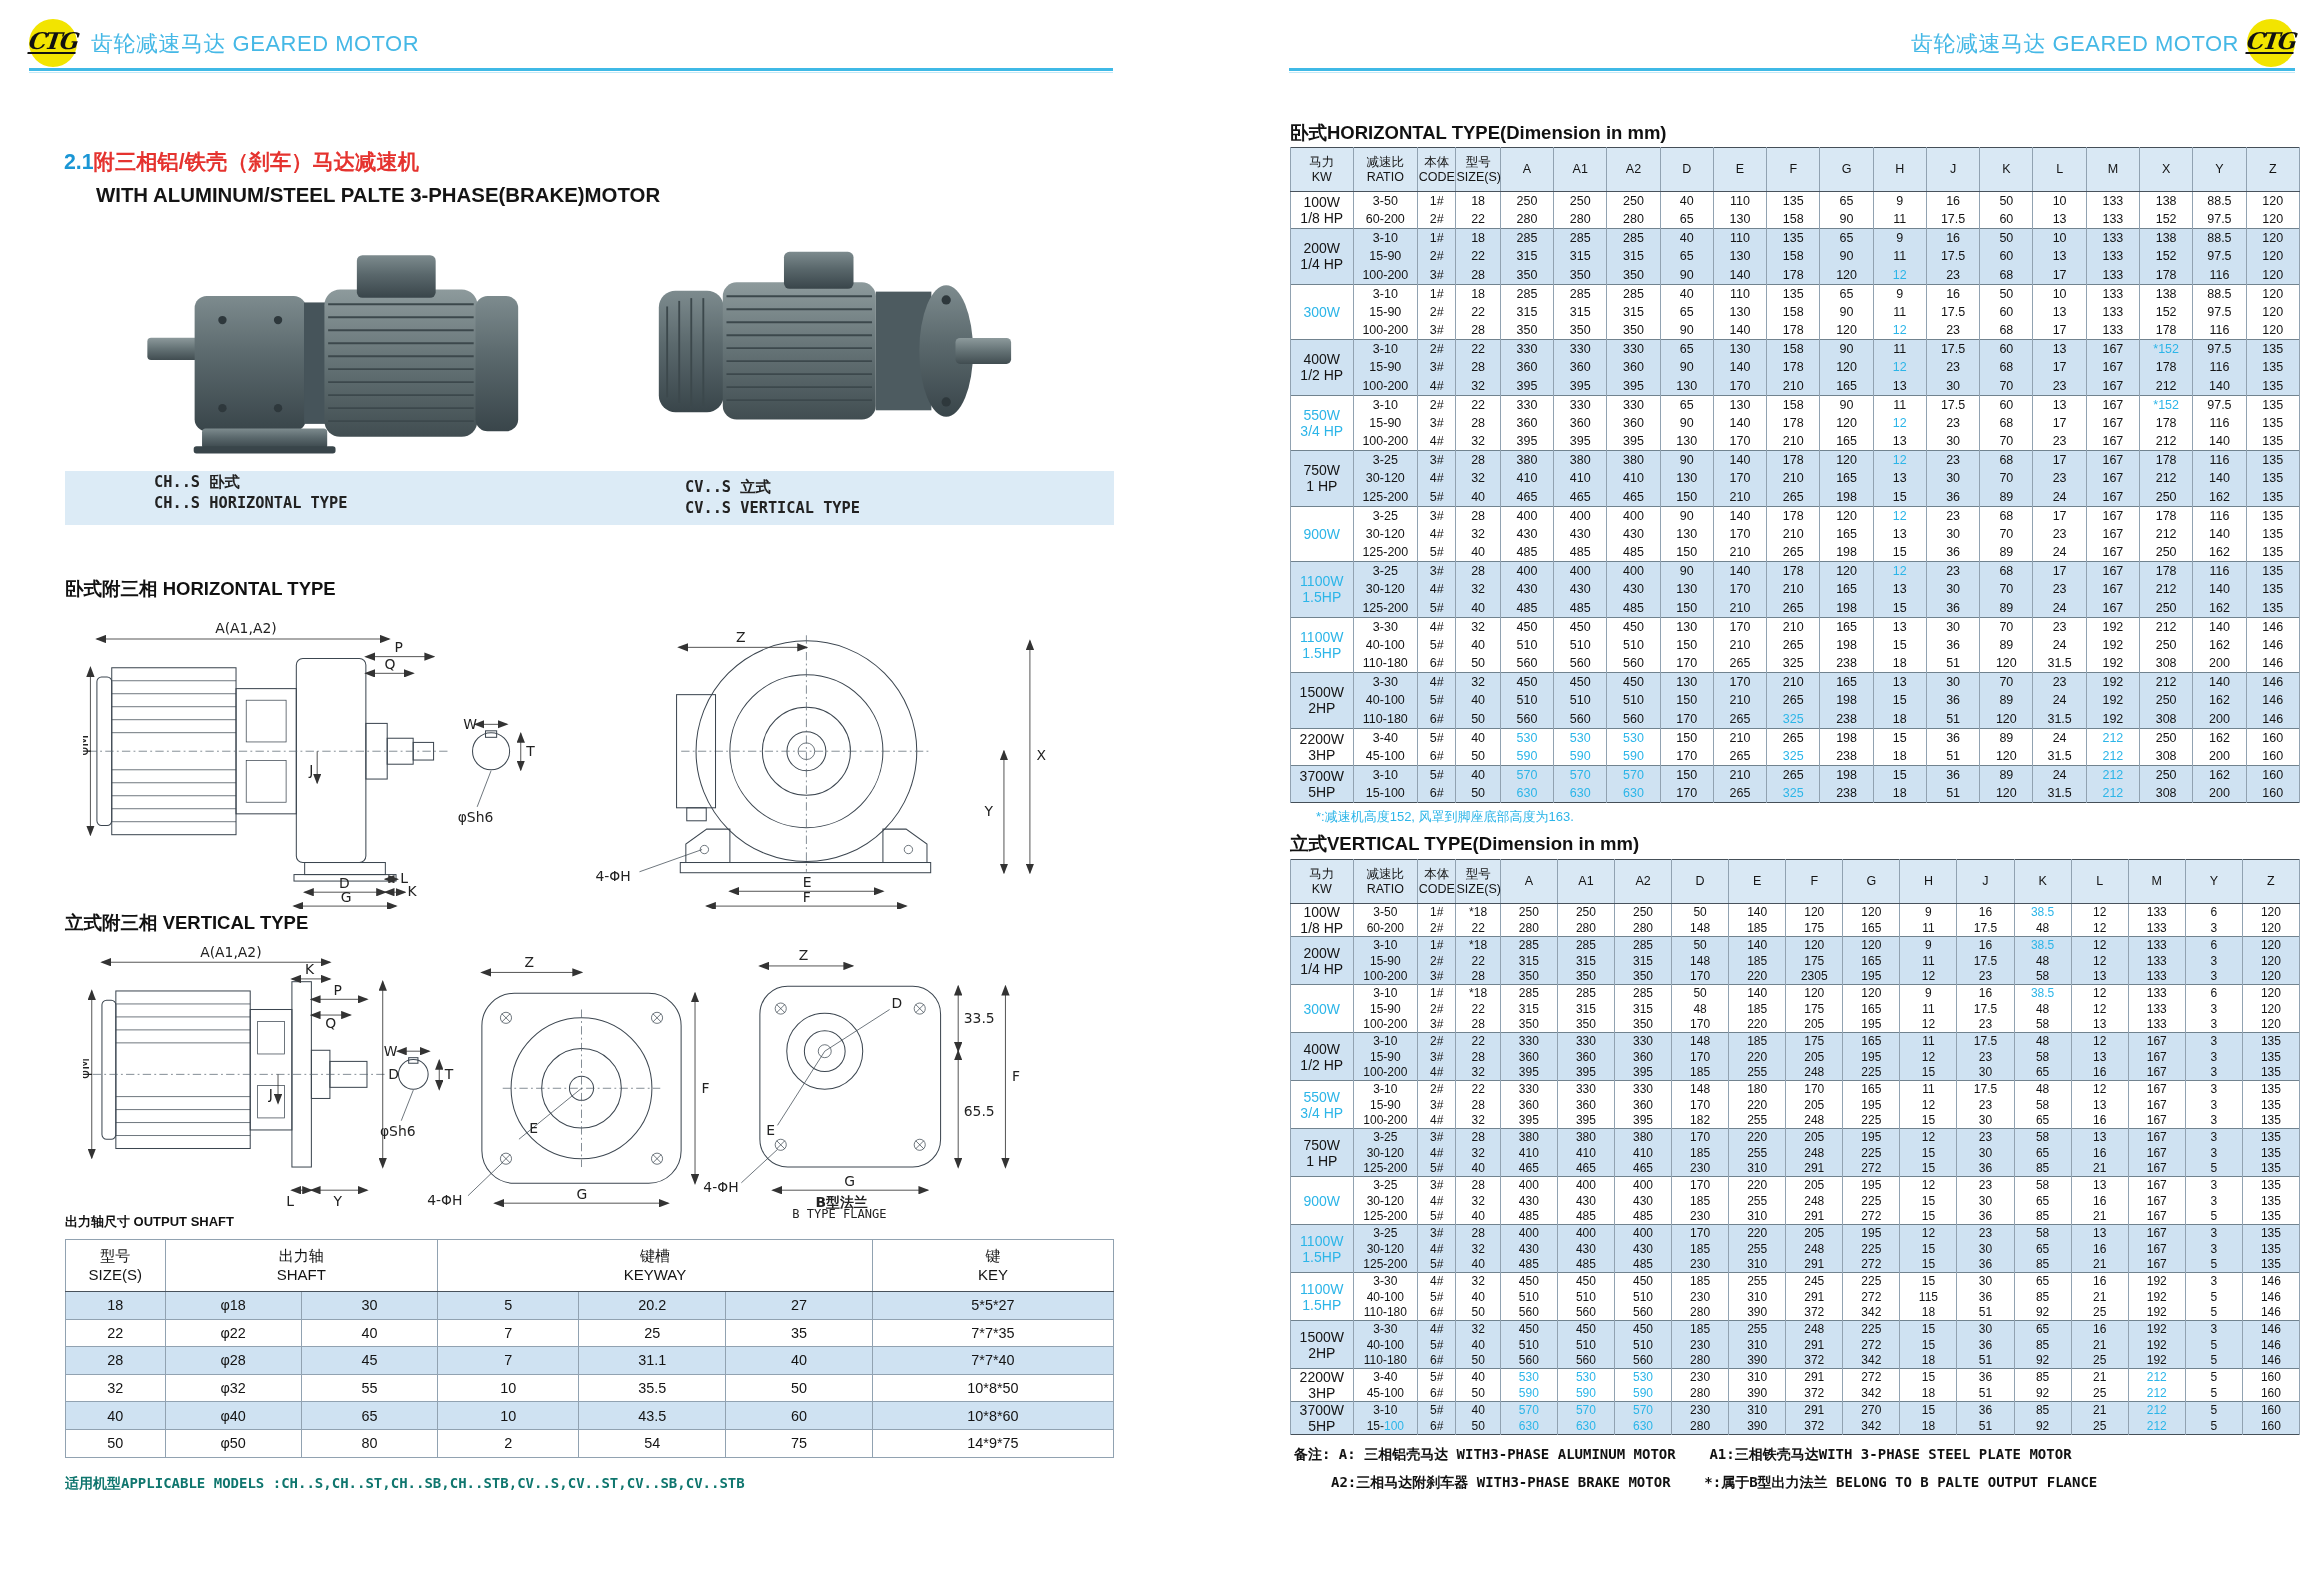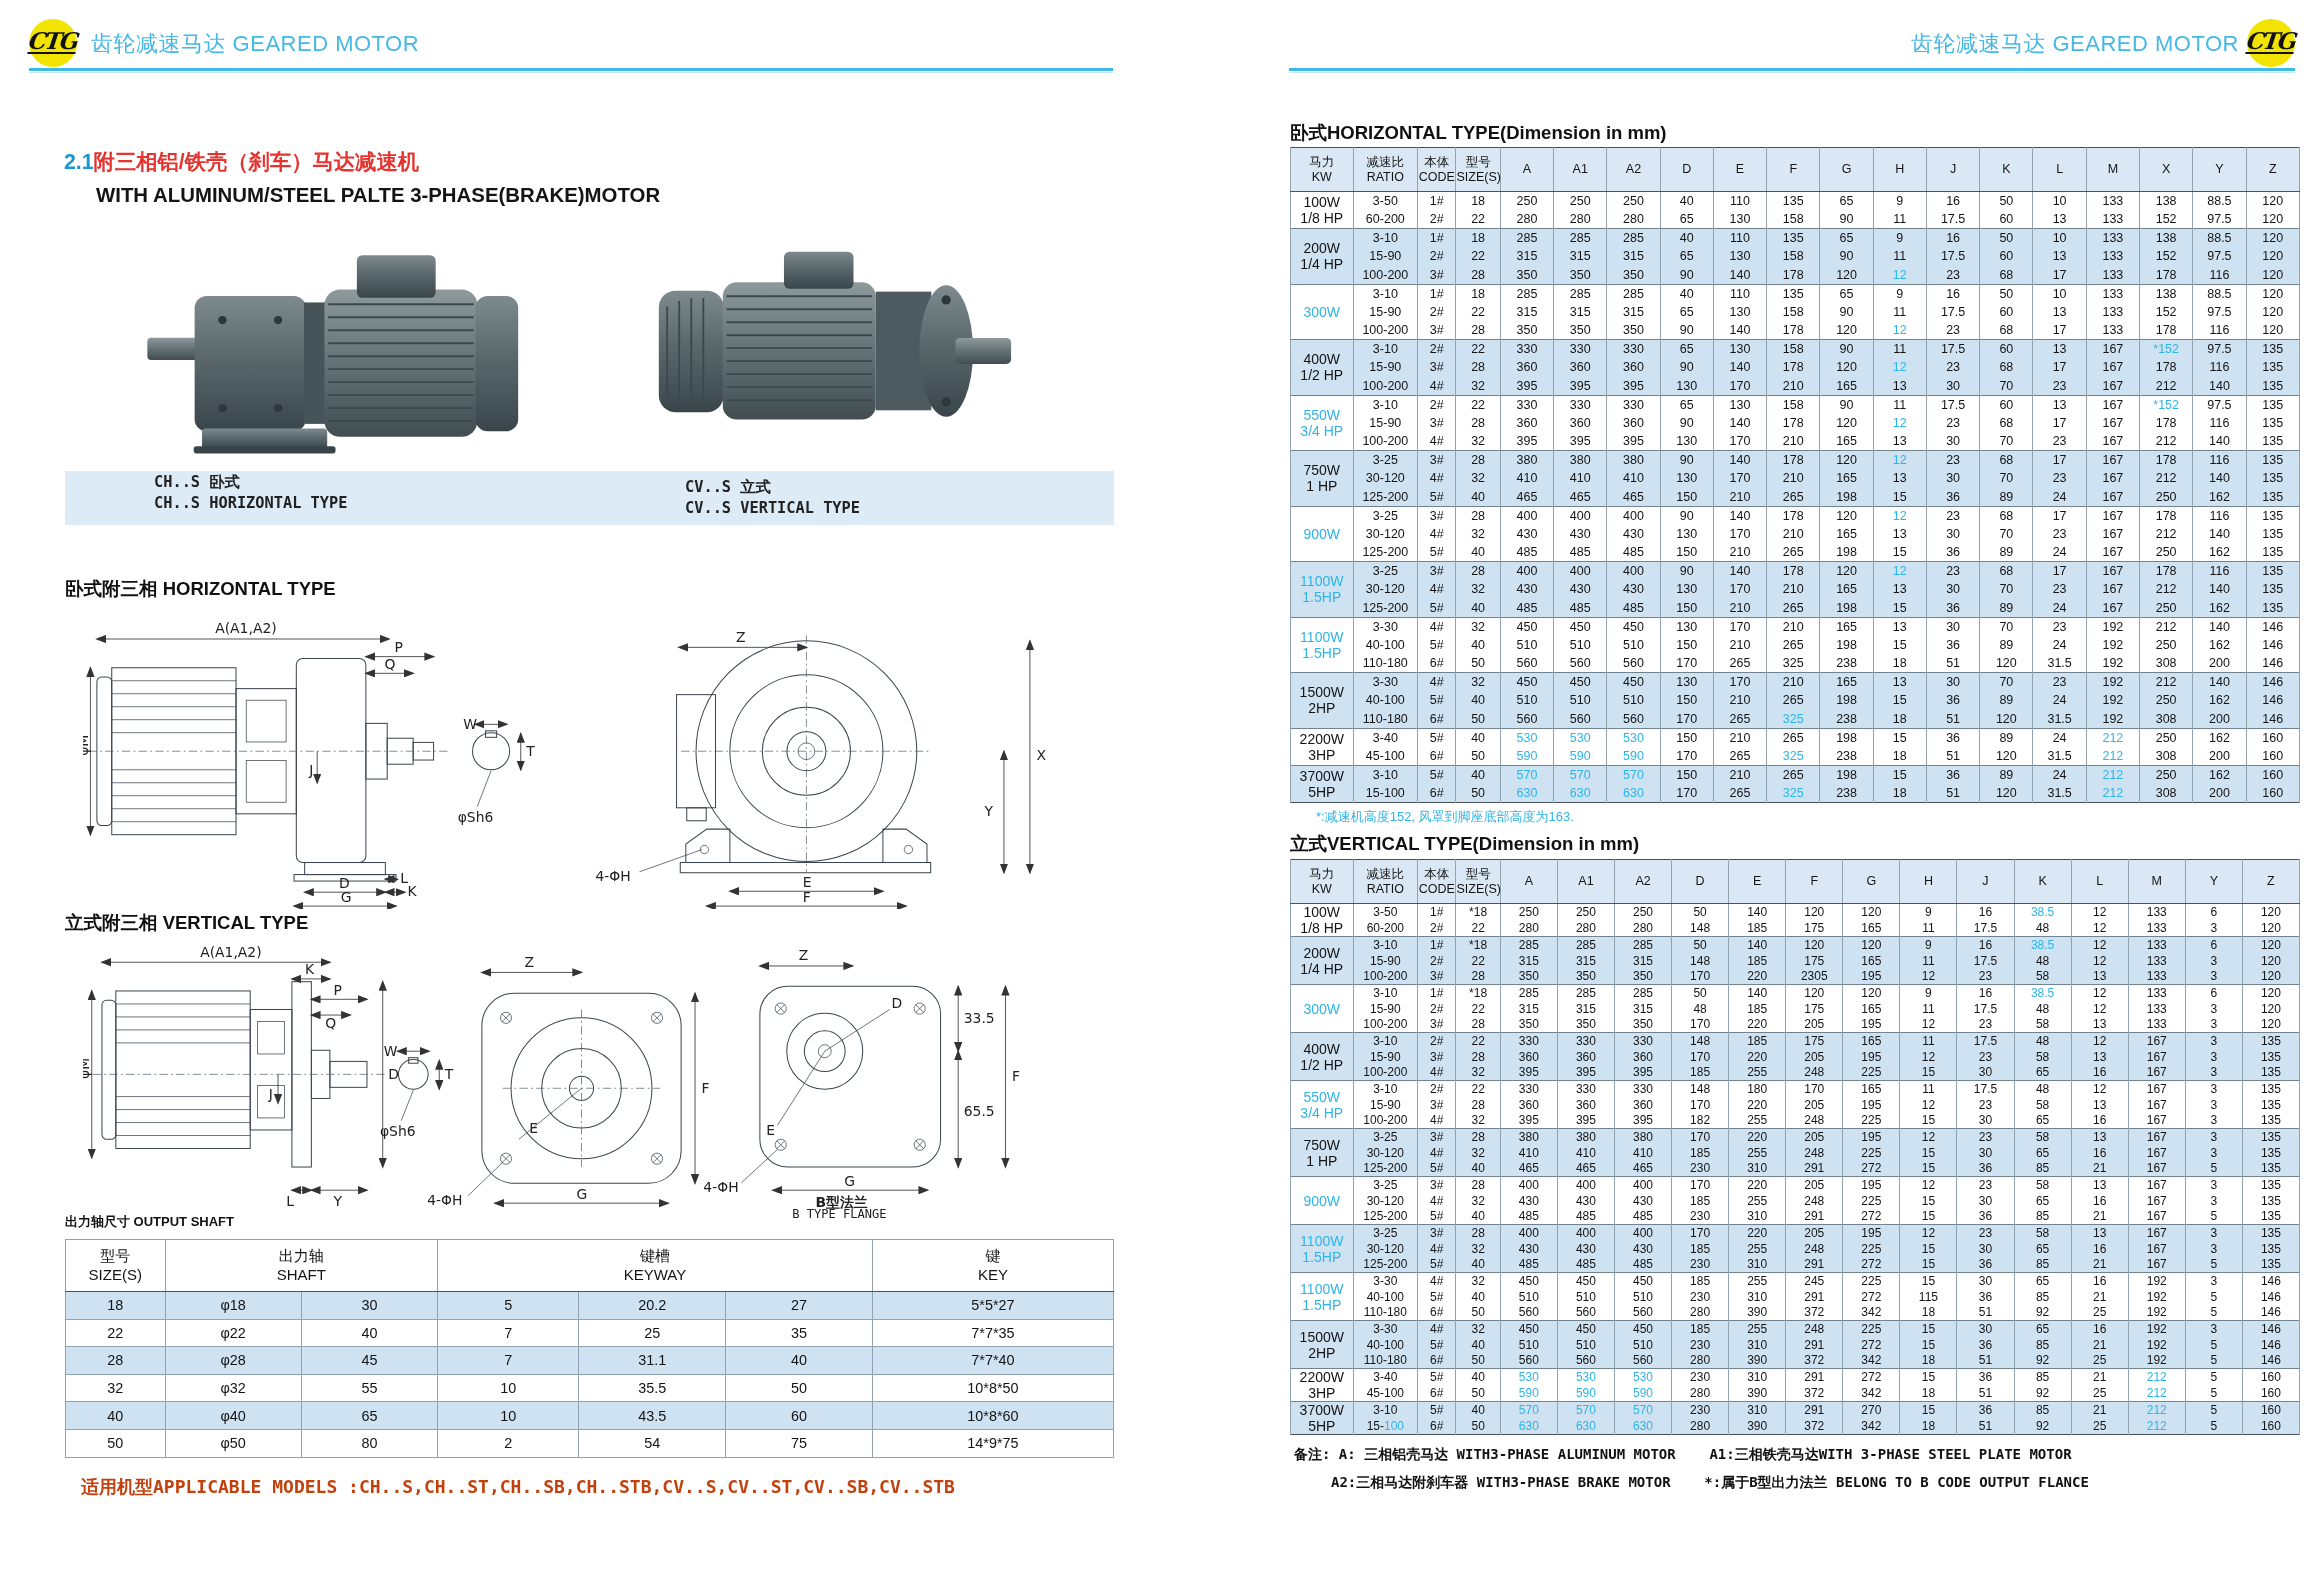--- a/index.html
+++ b/index.html
@@ -38,21 +38,21 @@
 
   
   .shafttable{border-collapse:collapse;table-layout:fixed;width:100%;border-top:1.9px solid #454f58;border-bottom:1.9px solid #454f58;border-left:0.9px solid #5a6a78;border-right:0.9px solid #5a6a78;}
   .shafttable td{border:0.5px solid #91a2b1;text-align:center;vertical-align:middle;font-size:14.4px;color:#141414;}
   .shafttable tr.h1 td{height:49px;font-size:15px;line-height:18.5px;border-bottom:1.4px solid #48525c;}
   .shafttable tr.h2r td{height:31px;font-size:14px;}
   .shafttable tr.data td{height:24.6px;}
   .shafttable tr.shade td{background:#cfe2f2;}
 
   .note{font-size:14px;color:#111;font-family:"DejaVu Sans Mono",monospace;font-weight:bold;}
-  .applic{font-size:18px;color:#c2410c;font-family:"DejaVu Sans Mono",monospace;font-weight:bold;margin-left:16px;}
+  .applic{font-size:14px;color:#0f766e;font-family:"DejaVu Sans Mono",monospace;font-weight:bold;}
 
   svg text{font-family:"DejaVu Sans",sans-serif;fill:#222;}
   .dln{stroke:#3c4650;stroke-width:2.2;fill:none;}
   .dlt{stroke:#3c4650;stroke-width:1.6;fill:none;}
   .cl{stroke:#5a6670;stroke-width:1.6;stroke-dasharray:18 7 4 7;fill:none;}
   .dim{stroke:#333;stroke-width:1.8;fill:none;}
   .lab{font-size:30px;}
 </style>
 </head>
 <body>
@@ -1963,15 +1963,15 @@
           <td><span>160</span></td>
         </tr>
       </tbody>
     </table>
   </div>
 
 <div class="abs note" style="left:1294px;top:1446px;">
   <span>备注: A: 三相铝壳马达 WITH3-PHASE ALUMINUM MOTOR</span>&nbsp;&nbsp;&nbsp;&nbsp;<span>A1:三相铁壳马达WITH 3-PHASE STEEL PLATE MOTOR</span>
 </div>
 <div class="abs note" style="left:1331px;top:1474px;">
-  <span>A2:三相马达附刹车器 WITH3-PHASE BRAKE MOTOR</span>&nbsp;&nbsp;&nbsp;&nbsp;<span>*:属于B型出力法兰 BELONG TO B CODE OUTPUT FLANCE</span>
+  <span>A2:三相马达附刹车器 WITH3-PHASE BRAKE MOTOR</span>&nbsp;&nbsp;&nbsp;&nbsp;<span>*:属于B型出力法兰 BELONG TO B PALTE OUTPUT FLANCE</span>
 </div>
 
 
 </body></html>

